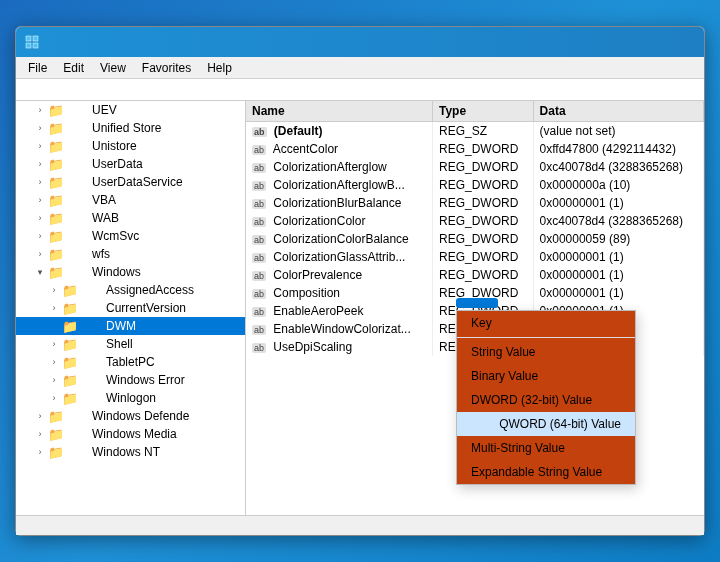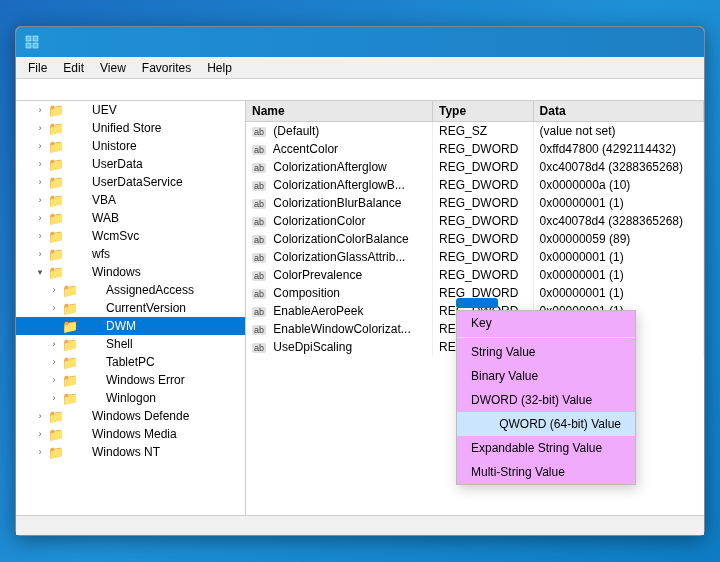--- a/index.html
+++ b/index.html
@@ -175,21 +175,21 @@
       border-right: 1px solid #eee;
       font-size: 12px;
       white-space: nowrap;
     }
     .reg-table .entry-icon {
       font-size: 11px;
       margin-right: 4px;
       color: #777;
     }
     .default-row td:first-child {
-      font-weight: normal;
+      font-weight: bold;
     }
     .status-bar {
       height: 20px;
       background: #f0f0f0;
       border-top: 1px solid #ccc;
       flex-shrink: 0;
       display: flex;
       align-items: center;
       padding: 0 6px;
       font-size: 11px;
@@ -208,21 +208,21 @@
       padding: 5px 18px;
       border-radius: 3px;
       cursor: pointer;
       font-size: 13px;
       display: flex;
       align-items: center;
       gap: 6px;
       font-weight: 500;
     }
     .dropdown-menu {
-      background: #f0abfc;
+      background: #c2410c;
       border: 1px solid #bbb;
       box-shadow: 2px 4px 12px rgba(0,0,0,0.2);
       min-width: 180px;
       margin-top: 2px;
     }
     .dropdown-item {
       padding: 5px 14px;
       cursor: pointer;
       font-size: 12px;
       white-space: nowrap;
@@ -466,22 +466,22 @@
           <span></span>
           <span></span>
         </button>
         <div class="dropdown-menu" id="dropdown-menu">
         <div class="dropdown-item">Key</div>
             <div class="dropdown-divider"></div>
             <div class="dropdown-item">String Value</div>
             <div class="dropdown-item">Binary Value</div>
             <div class="dropdown-item">DWORD (32-bit) Value</div>
             <div class="dropdown-item highlighted">QWORD (64-bit) Value</div>
+            <div class="dropdown-item">Multi-String Value</div>
             <div class="dropdown-item">Expandable String Value</div>
-            <div class="dropdown-item">Multi-String Value</div>
           </div>
       </div>
 
       <svg class="red-arrow" viewBox="0 0 120 60">
         <defs>
           <marker id="arrowhead" markerWidth="10" markerHeight="7" refX="9" refY="3.5" orient="auto">
             <polygon points="0 0, 10 3.5, 0 7" fill="#cc2200"></polygon>
           </marker>
         </defs>
         <line x1="10" y1="50" x2="95" y2="8" stroke="#cc2200" stroke-width="4" marker-end="url(#arrowhead)"></line>

